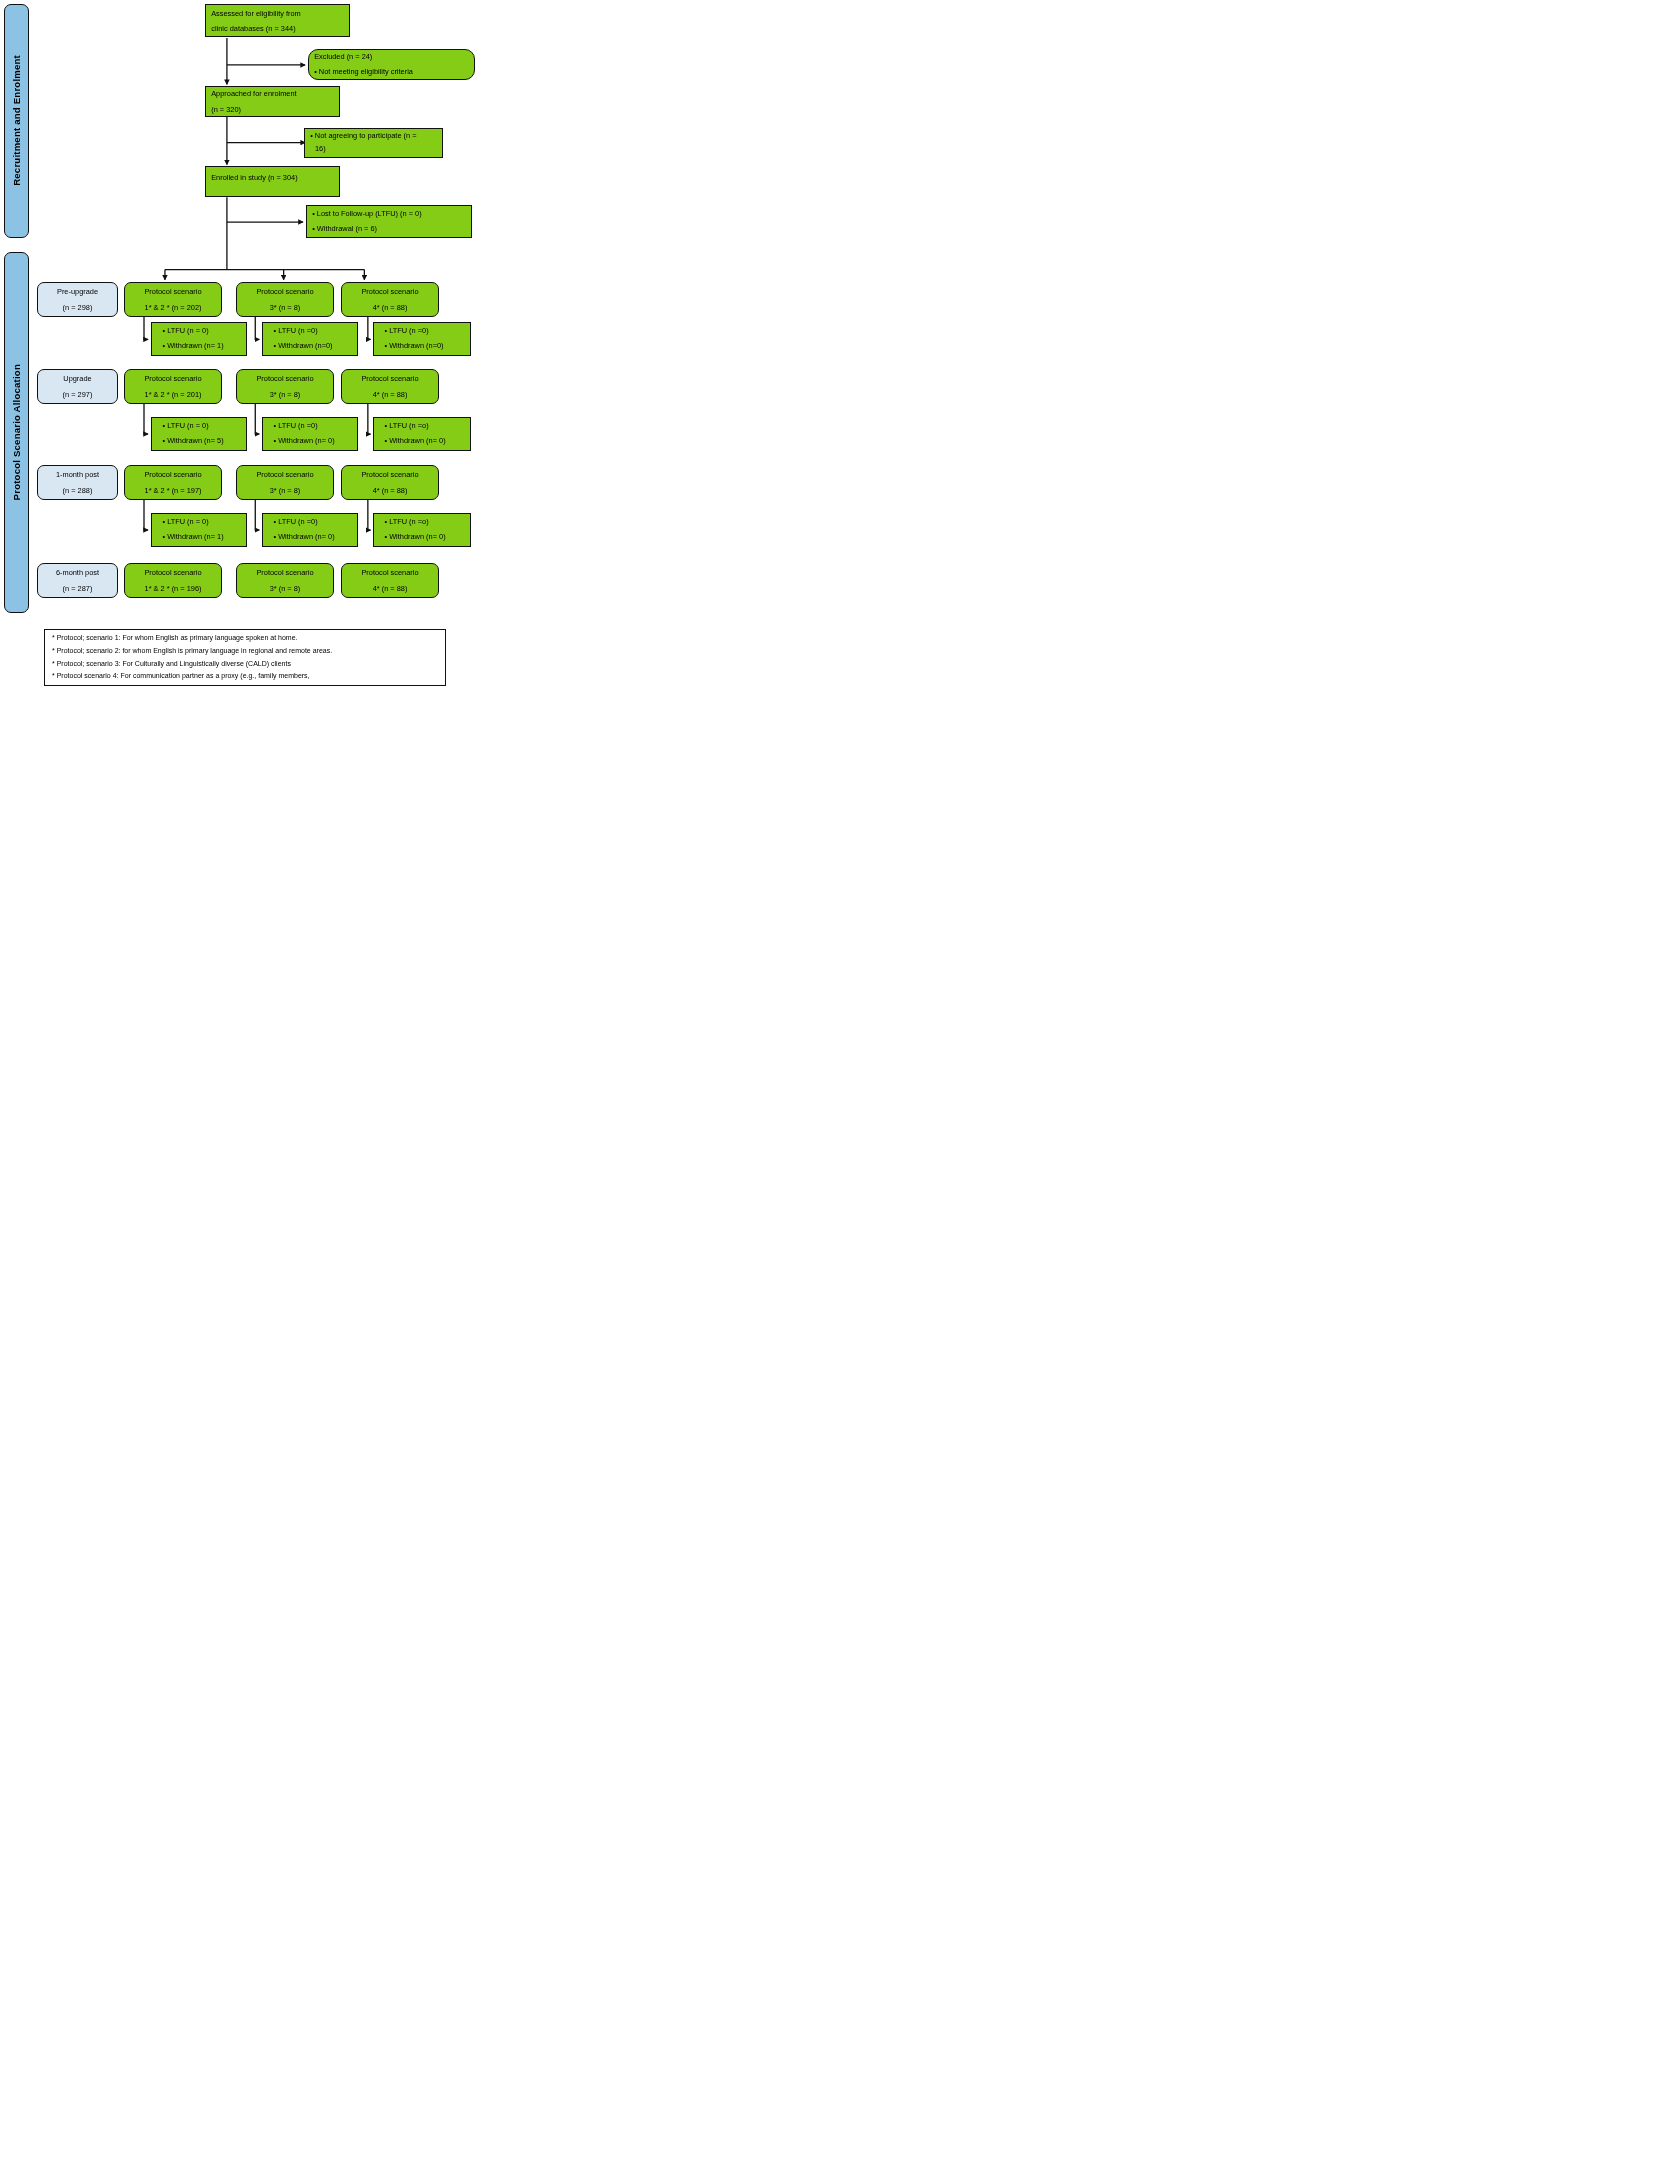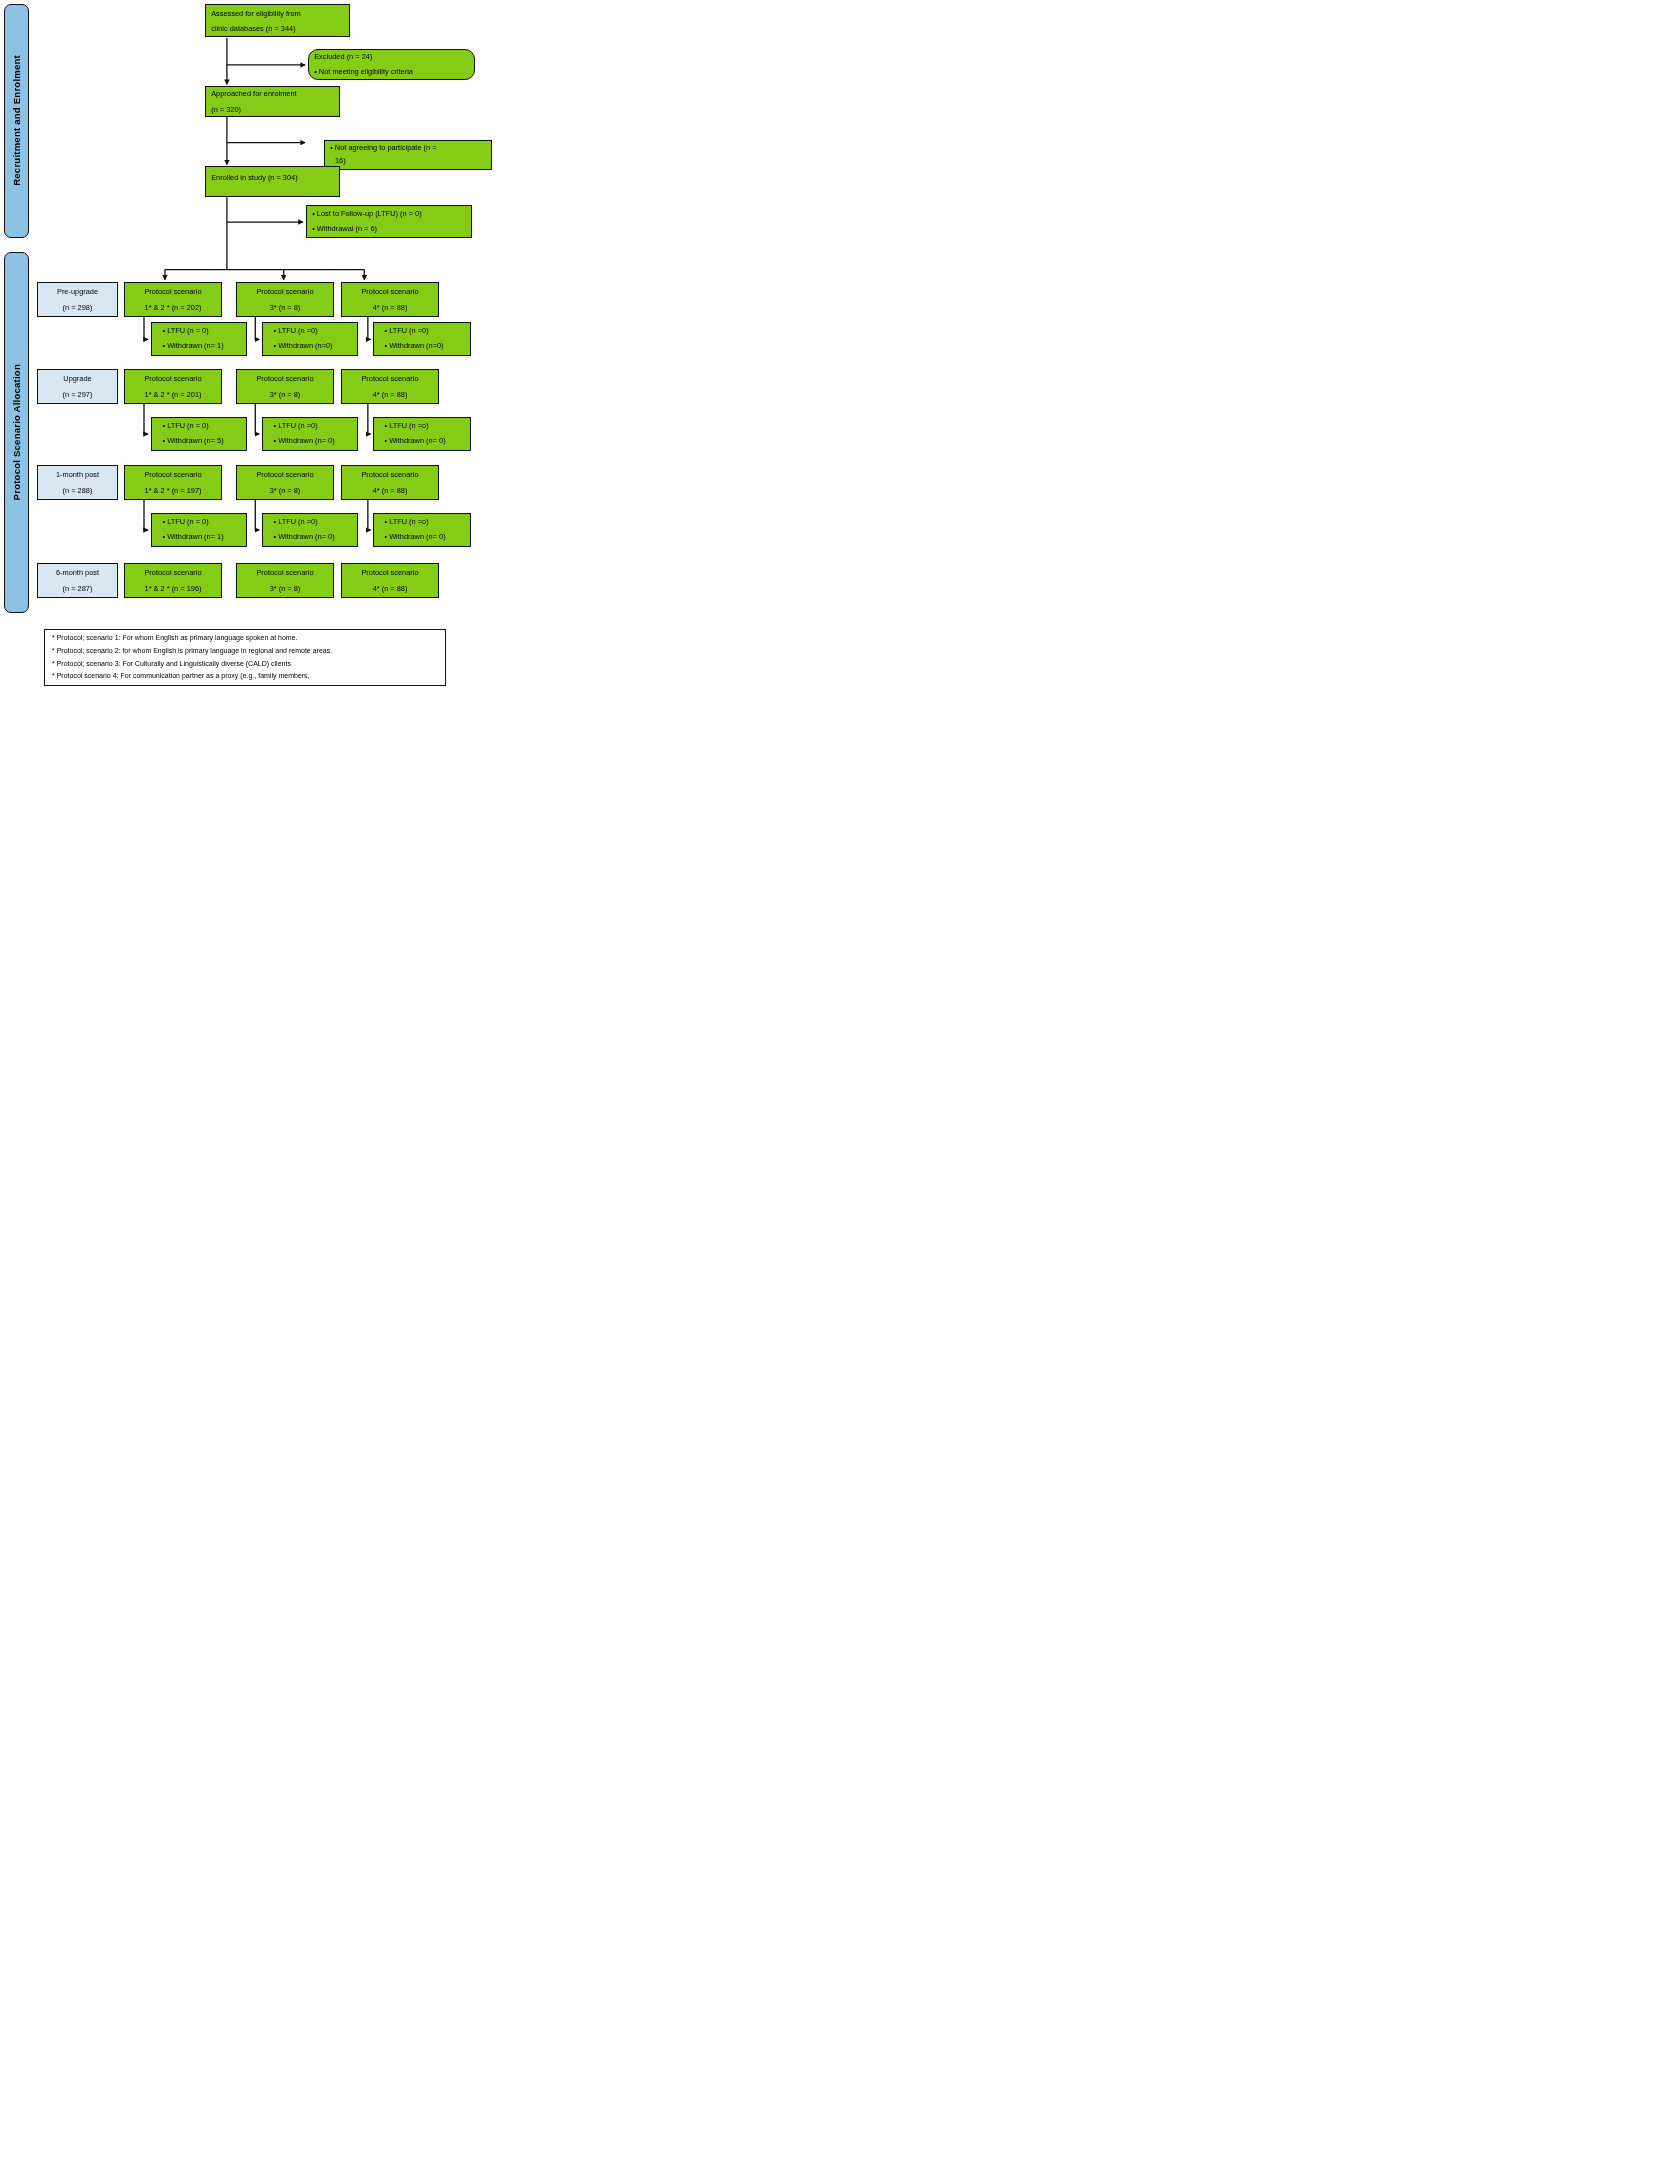--- a/index.html
+++ b/index.html
@@ -12,21 +12,21 @@
     position:relative;width:480px;height:688px;background:#ffffff;
     font-family:"Liberation Sans", sans-serif;color:#000;
     -webkit-font-smoothing:antialiased;
   }
   svg.wires{position:absolute;left:0;top:0;width:480px;height:688px;pointer-events:none;}
   .box{
     position:absolute;background:#84cc16;border:1.3px solid var(--ink);
     box-sizing:border-box;font-size:7.4px;line-height:2.0;
     display:flex;flex-direction:column;justify-content:center;
   }
-  .center2{align-items:center;text-align:center;line-height:2.05;}
+  .center2{align-items:center;text-align:center;line-height:2.05;border-radius:7px;}
   .leftbox{align-items:flex-start;padding:1.7px 5.2px;line-height:2.0;}
   .topalign{justify-content:flex-start;padding-top:3.5px;}
   .subbox{align-items:flex-start;padding:1.7px 4.4px 1.7px 10.5px;line-height:2.0;}
   .hang{display:block;text-indent:-4.8px;padding-left:4.8px;}
   .bluelabel{background:var(--label-blue);}
   .side{
     position:absolute;background:var(--sidebar-blue);border:1.3px solid var(--ink);
     border-radius:7px;box-sizing:border-box;
     display:flex;align-items:center;justify-content:center;
   }
@@ -90,21 +90,21 @@
   <div class="box leftbox" style="left:308px;top:49px;width:167px;height:31px;line-height:1.9;border-radius:10px;">
     <span>Excluded (n = 24)</span>
     <span class="hang">• Not meeting eligibility criteria</span>
   </div>
 
   <div class="box leftbox" style="left:205px;top:86px;width:135px;height:31px;line-height:2.05;">
     <span>Approached for enrolment</span>
     <span>(n = 320)</span>
   </div>
 
-  <div class="box leftbox" style="left:324px;top:128px;width:168px;height:30px;line-height:1.75;margin-top:12px;">
+  <div class="box leftbox" style="left:304px;top:128px;width:139px;height:30px;line-height:1.75;">
     <span class="hang" style="width:114px;">• Not agreeing to participate (n = 16)</span>
   </div>
 
   <div class="box leftbox topalign" style="left:205px;top:166px;width:135px;height:31px;">
     <span>Enrolled in study (n = 304)</span>
   </div>
 
   <div class="box leftbox" style="left:306px;top:205px;width:166px;height:33px;line-height:1.95;">
     <span class="hang">• Lost to Follow-up (LTFU) (n = 0)</span>
     <span class="hang">• Withdrawal (n = 6)</span>

